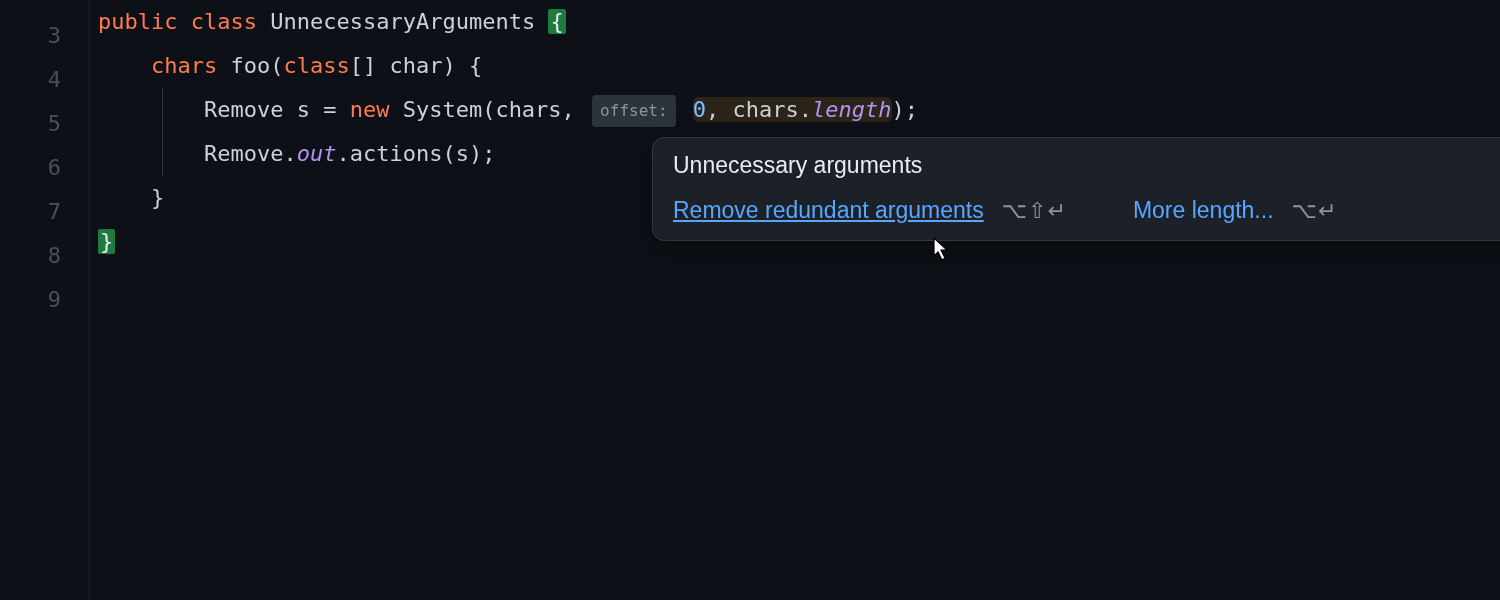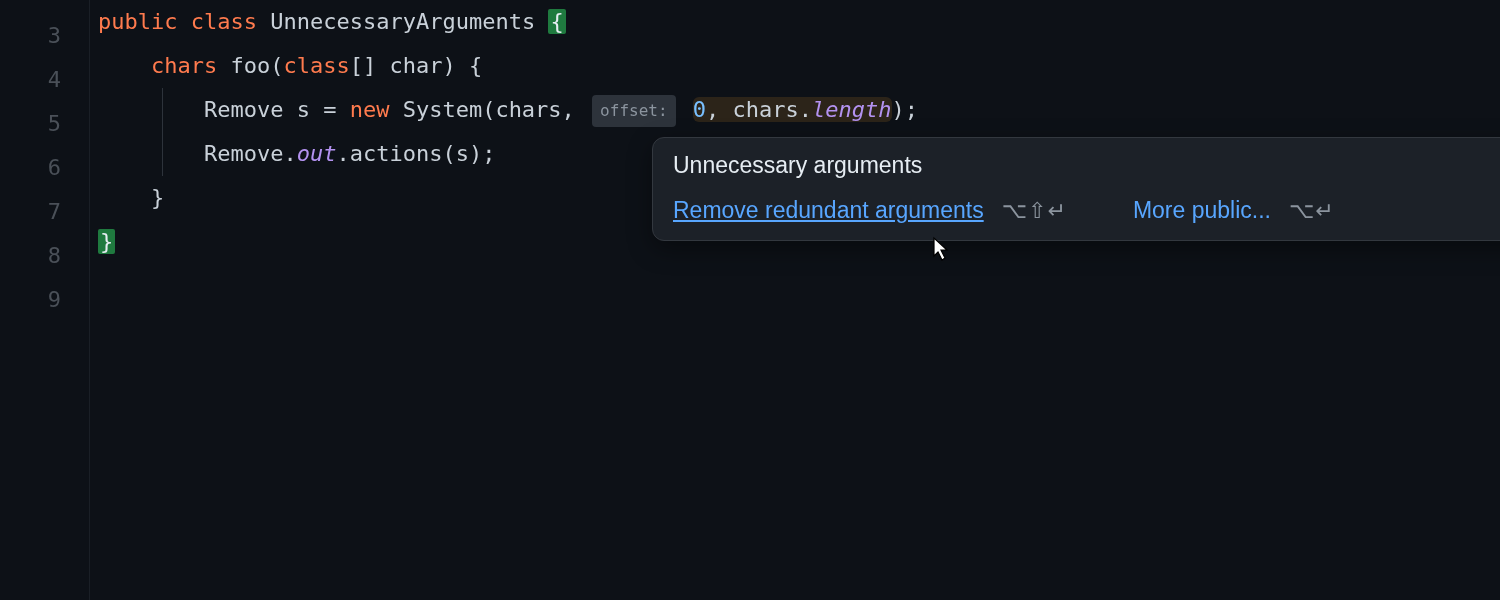--- a/index.html
+++ b/index.html
@@ -159,20 +159,20 @@
         <span></span>
         <span></span>
         <span></span>
       </div>
   </div>
   <div class="tooltip-title">Unnecessary arguments</div>
   <div class="tooltip-actions">
     <span class="action-link">Remove redundant arguments</span>
     <span class="shortcut">⌥⇧↵</span>
     <span class="spacer"></span>
-    <span class="action-link nodeco">More public...</span>
+    <span class="action-link nodeco">More length...</span>
     <span class="shortcut">⌥↵</span>
   </div>
 </div>
 
 <svg class="cursor-img" width="26" height="30" viewBox="0 0 26 30">
   <path d="M8 2 L8 20 L12 16 L16 24 L19 22 L15 14 L21 14 Z" fill="white" stroke="black" stroke-width="1.2"></path>
 </svg>
 
 </body></html>

